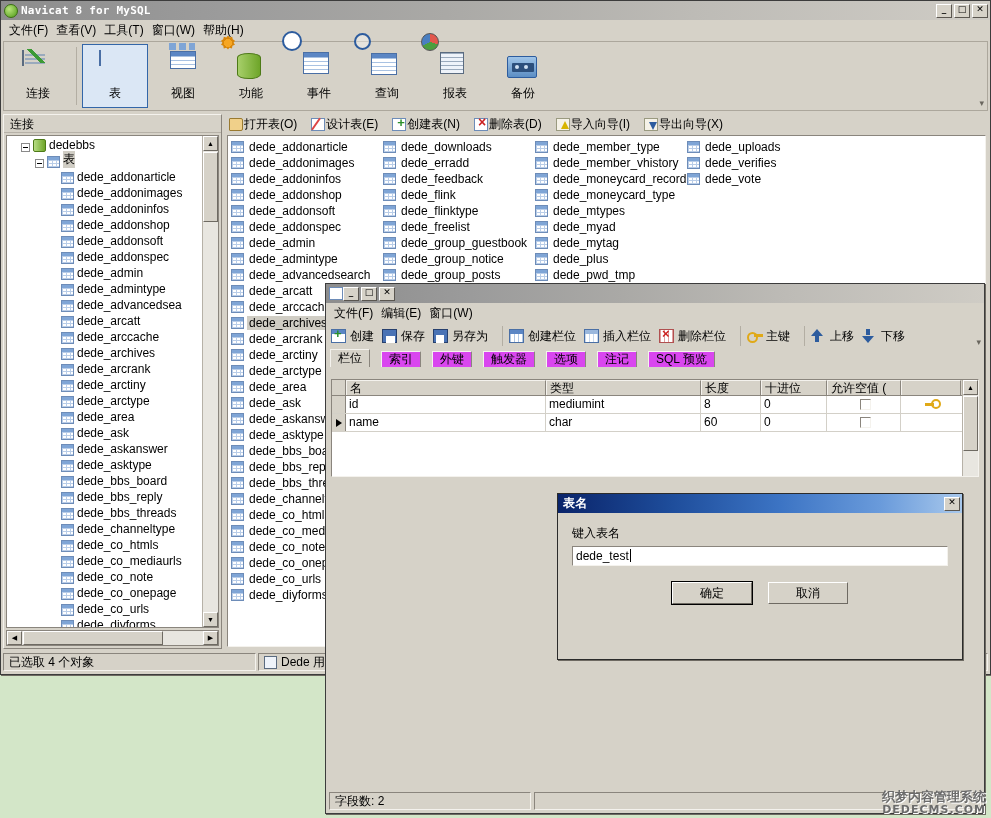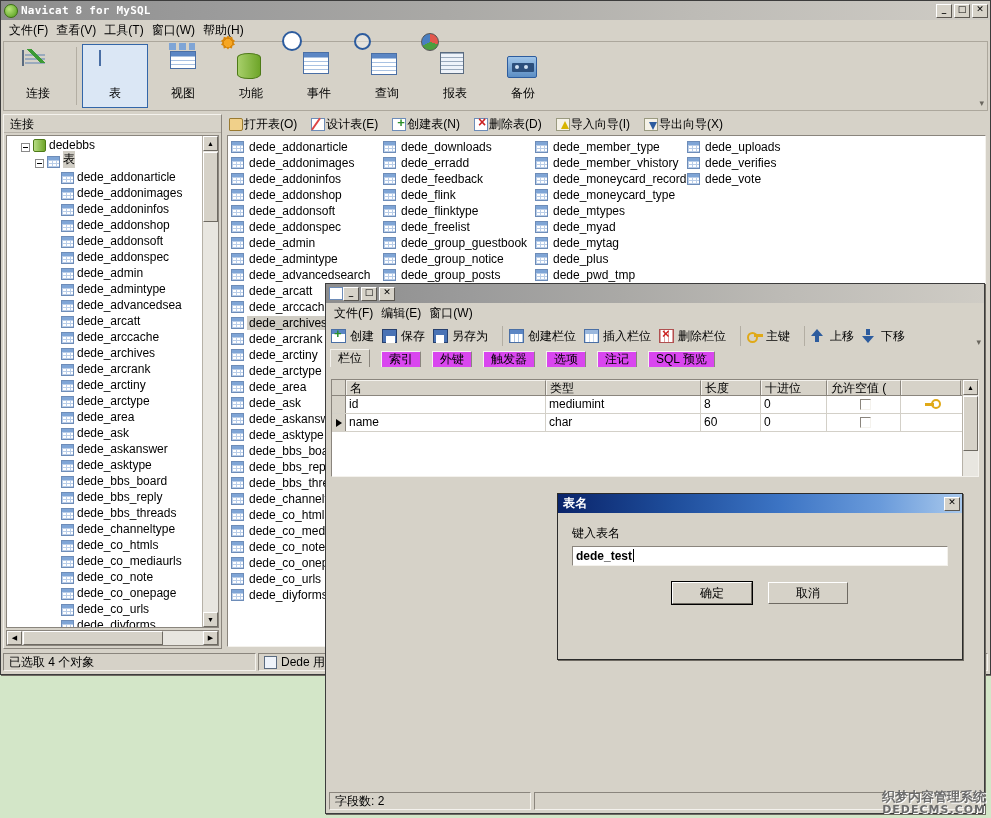--- a/index.html
+++ b/index.html
@@ -280,21 +280,20 @@
 
   
   #dlg { left:557px; top:457px; width:406px; height:167px; border:1px solid #2b2b2b;margin-top:36px; }
   #dlg .dlg-body { padding:12px 14px 0 14px; }
   .dlg-label { font-size:12px; margin-bottom:4px; }
   .dlg-input {
     height:20px; background:#fff;
     border-top:1px solid #8a857d;border-left:1px solid #8a857d;border-right:1px solid #f4f2ed;border-bottom:1px solid #f4f2ed;
     font-size:12px; line-height:18px; padding-left:3px; position:relative;
     font-family:"Liberation Sans",sans-serif;
-    font-weight:bold;
   }
   .caret { display:inline-block; width:1px; height:13px; background:#000; vertical-align:-2px; margin-left:1px; }
   .dlg-btns { display:flex; justify-content:center; gap:16px; margin-top:16px; }
   .btn {
     width:80px; height:22px; background:#d6d2c8; font-size:12px;
     display:flex; align-items:center; justify-content:center;
     border-top:1px solid #fff;border-left:1px solid #fff;border-right:1px solid #6e6a62;border-bottom:1px solid #6e6a62;
   }
   .btn.default { outline:1px solid #000; outline-offset:0px; }
 

